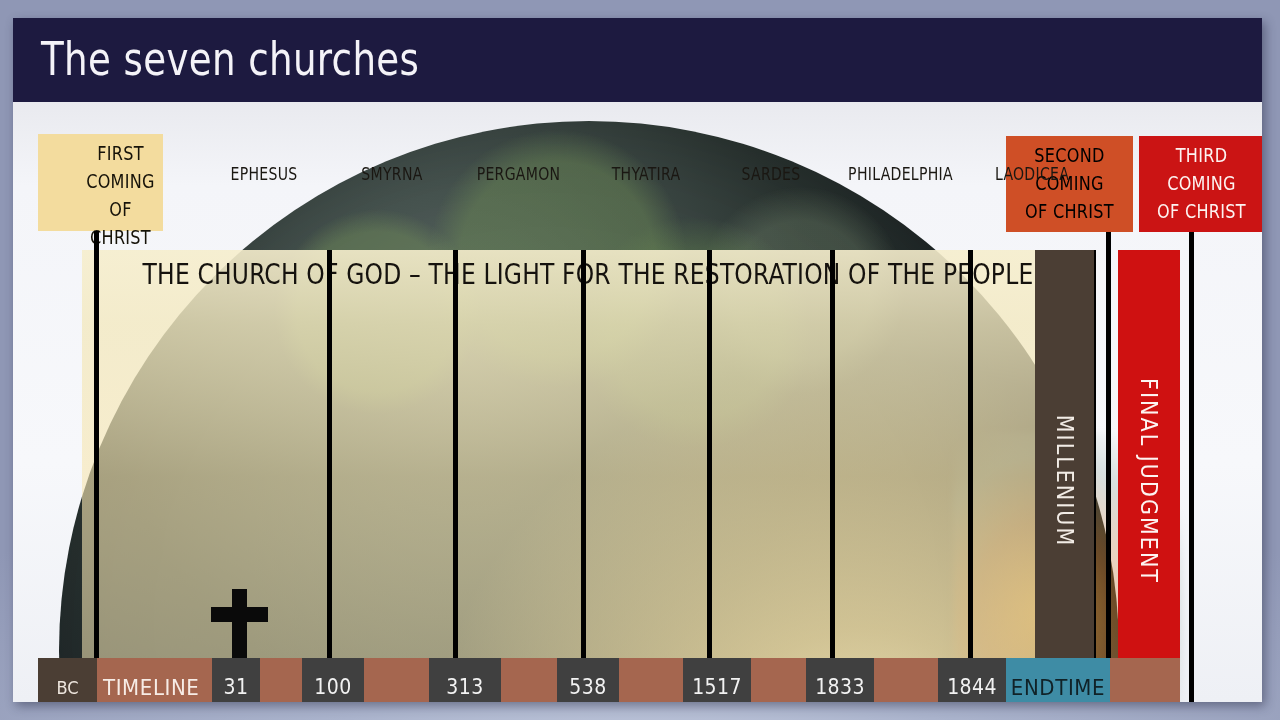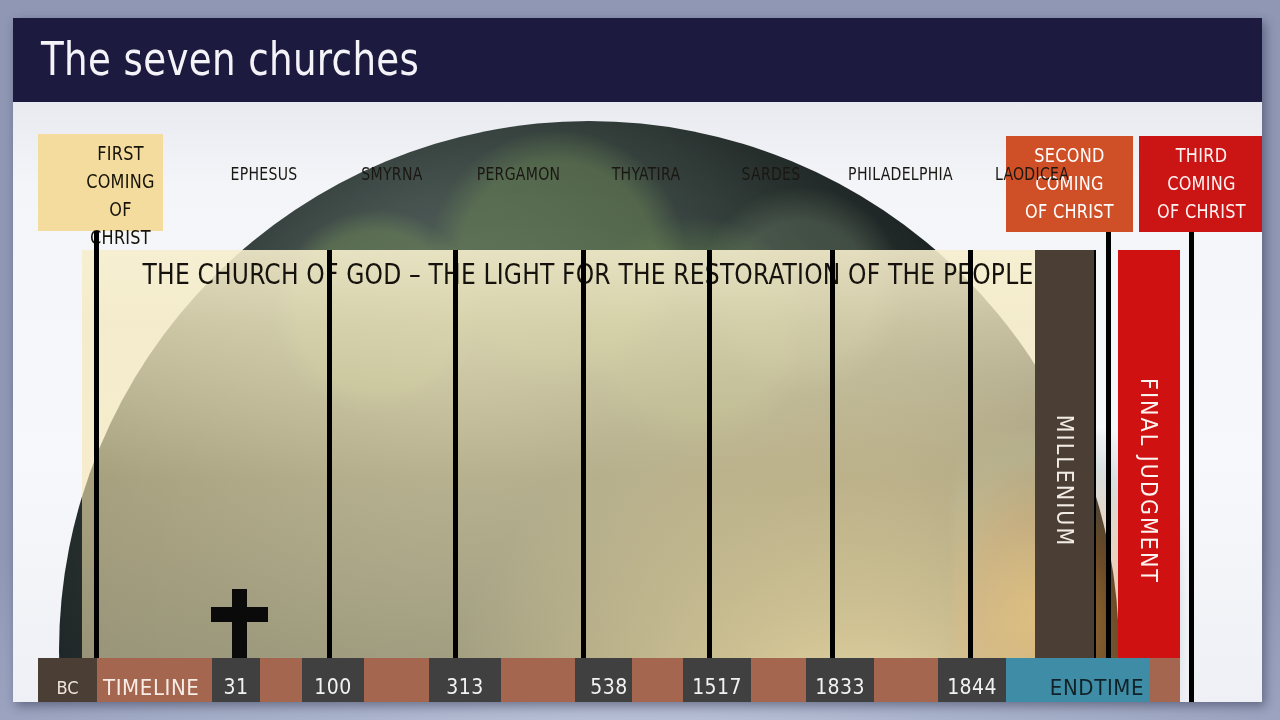--- a/index.html
+++ b/index.html
@@ -86,21 +86,21 @@
   
   .comingbox{
     position:absolute;
     font-family:"DejaVu Sans Condensed","Liberation Sans",sans-serif;
     font-size:19px;line-height:28px;text-align:center;
     padding-top:5px;box-sizing:border-box;
     letter-spacing:.3px;
   }
   .comingbox span{display:block;transform:scaleX(.94);}
   #first-coming{left:25px;top:32px;width:125px;height:97px;background:#f3dc9e;color:#161309;padding-left:40px;}
-  #second-coming{left:993px;top:34px;width:127px;height:96px;background:#cf4f26;color:#ffffff;}
+  #second-coming{left:993px;top:34px;width:127px;height:96px;background:#cf4f26;color:#000000;}
   #third-coming{left:1126px;top:34px;width:125px;height:96px;background:#cb1414;color:#fdf3f1;}
   .stem{position:absolute;width:5px;background:#000;}
   
   .vbar{
     position:absolute;
     font-family:"DejaVu Sans Condensed","Liberation Sans",sans-serif;
     letter-spacing:2px;
   }
   .vbar span{
     display:block;white-space:nowrap;
@@ -219,22 +219,22 @@
         </div>
     </div>
 
     <div id="timeline">
       <div id="bc">BC</div>
       <div id="timeline-label">TIMELINE</div>
 
       <div class="datebox" style="left:174px;width:48px;">31</div>
       <div class="datebox" style="left:264px;width:62px;">100</div>
       <div class="datebox" style="left:391px;width:72px;">313</div>
-      <div class="datebox" style="left:537px;width:46px;padding-left:11px;">538</div>
+      <div class="datebox" style="left:519px;width:62px;">538</div>
       <div class="datebox" style="left:645px;width:68px;">1517</div>
       <div class="datebox" style="left:768px;width:68px;">1833</div>
       <div class="datebox" style="left:900px;width:68px;">1844</div>
 
-      <div id="endtime" style="left:968px;width:104px;padding-left:39px;">ENDTIME</div>
+      <div id="endtime" style="left:968px;width:104px;">ENDTIME</div>
     </div>
 
   </div>
 </div>
 
 </body></html>

